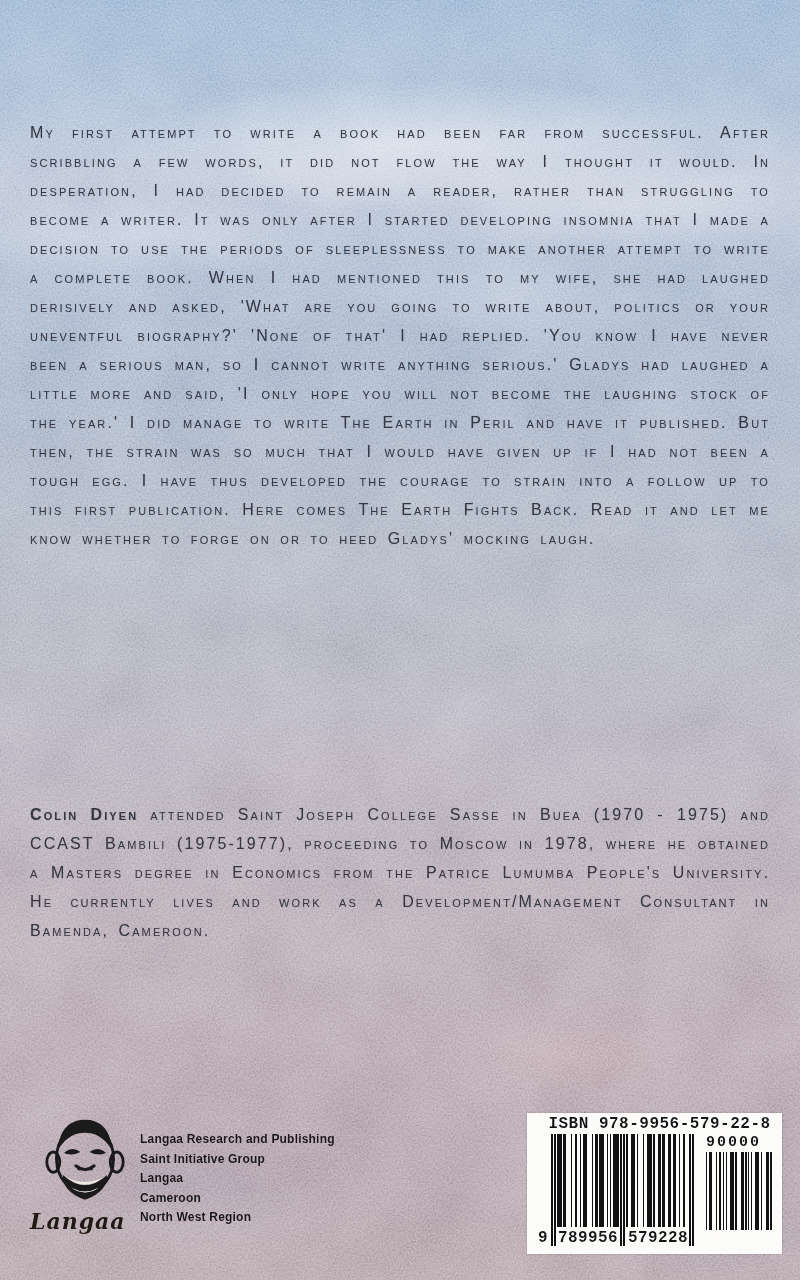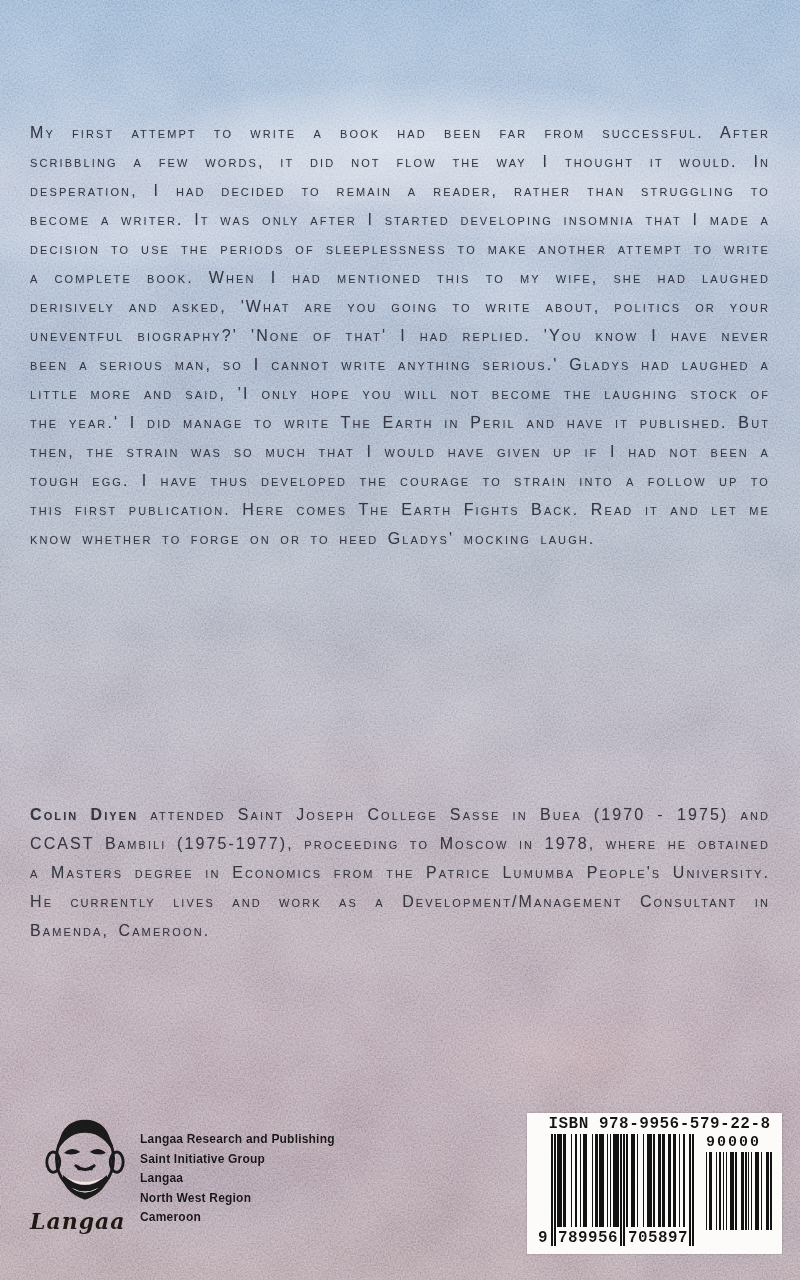--- a/index.html
+++ b/index.html
@@ -159,22 +159,22 @@
         <path d="M30.5 69 Q50 84 69.5 69 Q50 78 30.5 69 Z" fill="#e9e2da"></path>
         <path d="M35 80 Q50 88 65 80 Q50 90 35 80 Z" fill="#e9e2da"></path>
       </svg>
       <div class="logo-text">Langaa</div>
     </div>
 
     <div class="publisher">
       <div>Langaa Research and Publishing</div>
       <div>Saint Initiative Group</div>
       <div>Langaa</div>
+      <div>Cameroon</div>
       <div>North West Region</div>
-      <div>Cameroon</div>
     </div>
 
     <div class="barcode-panel">
       <div class="bc-isbn">ISBN 978-9956-579-22-8</div>
       <div class="bc-row">
         <div class="bc-main">
           <svg id="ean13svg" width="143" height="113" shape-rendering="crispEdges">
               <rect x="0.00" y="0" width="1.58" height="112" fill="#0e0e0e"></rect>
               <rect x="3.00" y="0" width="1.58" height="112" fill="#0e0e0e"></rect>
               <rect x="6.00" y="0" width="1.58" height="93" fill="#0e0e0e"></rect>
@@ -221,21 +221,21 @@
               <rect x="121.50" y="0" width="1.58" height="93" fill="#0e0e0e"></rect>
               <rect x="123.00" y="0" width="1.58" height="93" fill="#0e0e0e"></rect>
               <rect x="127.50" y="0" width="1.58" height="93" fill="#0e0e0e"></rect>
               <rect x="132.00" y="0" width="1.58" height="93" fill="#0e0e0e"></rect>
               <rect x="138.00" y="0" width="1.58" height="112" fill="#0e0e0e"></rect>
               <rect x="141.00" y="0" width="1.58" height="112" fill="#0e0e0e"></rect>
             </svg>
           <div class="bc-digits">
             <span class="bc-digit-left">9</span>
             <span class="bc-digits-g1">789956</span>
-            <span class="bc-digits-g2">705897</span>
+            <span class="bc-digits-g2">579228</span>
           </div>
         </div>
         <div class="bc-supp">
           <div class="bc-supp-num">90000</div>
           <svg id="ean5svg" width="66" height="79" shape-rendering="crispEdges">
               <rect x="0.00" y="0" width="1.48" height="78" fill="#0e0e0e"></rect>
               <rect x="2.80" y="0" width="1.48" height="78" fill="#0e0e0e"></rect>
               <rect x="4.20" y="0" width="1.48" height="78" fill="#0e0e0e"></rect>
               <rect x="9.80" y="0" width="1.48" height="78" fill="#0e0e0e"></rect>
               <rect x="12.60" y="0" width="1.48" height="78" fill="#0e0e0e"></rect>

